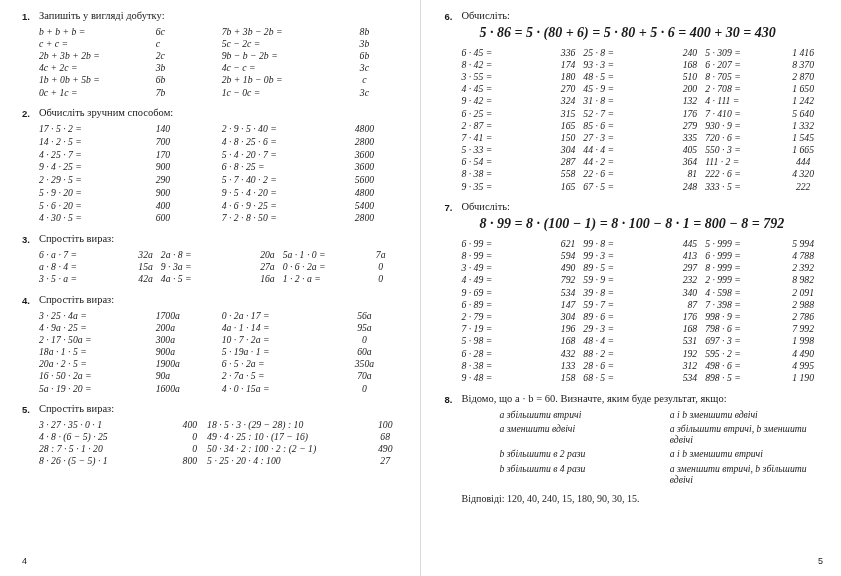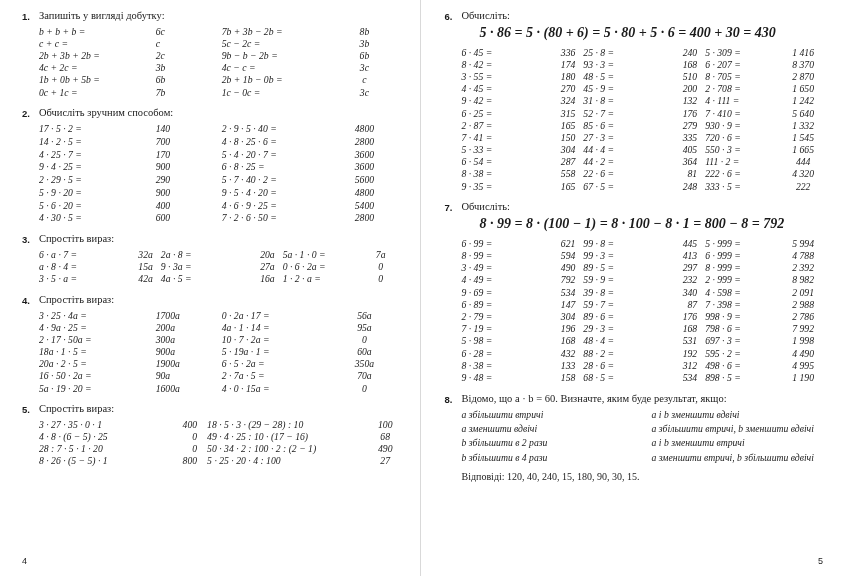--- a/index.html
+++ b/index.html
@@ -67,21 +67,21 @@
   }
   .c-ans { width: 14%; text-align: right; padding-right: 10px !important; }
   .c-task3 { width: 20%; }
   .c-ans3 { width: 12%; text-align: right; padding-right: 8px !important; }
   .twocol td.t { width: 30%; }
   .twocol td.a { width: 17%; padding-right: 14px !important; font-style: italic; }
   .q2 table.grid td { padding: 0.9px 0; }
   .lines { font-style: italic; font-size: 9.7px; }
   .lines div { padding: 0.8px 0; }
   .l-row { display: flex; }
-  .l-row > div:first-child { width: 52%; }
+  .l-row > div:first-child { width: 52%; margin-left: 38px; }
   .l-row > div:last-child { width: 48%; }
   .ans-line {
     font-size: 10px;
     margin-top: 7px;
   }
   .folio {
     position: absolute;
     bottom: 10px;
     font-family: "Liberation Sans", sans-serif;
     font-size: 9px;
@@ -190,21 +190,21 @@
               </tr>
             <tr>
                 <td class="t">5 · 6 · 20 =</td>
                 <td class="a">400</td>
                 <td class="t">4 · 6 · 9 · 25 =</td>
                 <td class="a narrow-ans">5400</td>
               </tr>
             <tr>
                 <td class="t">4 · 30 · 5 =</td>
                 <td class="a">600</td>
-                <td class="t">7 · 2 · 6 · 50 =</td>
+                <td class="t">7 · 2 · 8 · 50 =</td>
                 <td class="a narrow-ans">2800</td>
               </tr>
           </tbody>
         </table>
       </div>
     </div>
 
     <div class="ex">
       <div class="ex-num">3.</div>
       <div class="ex-body">

